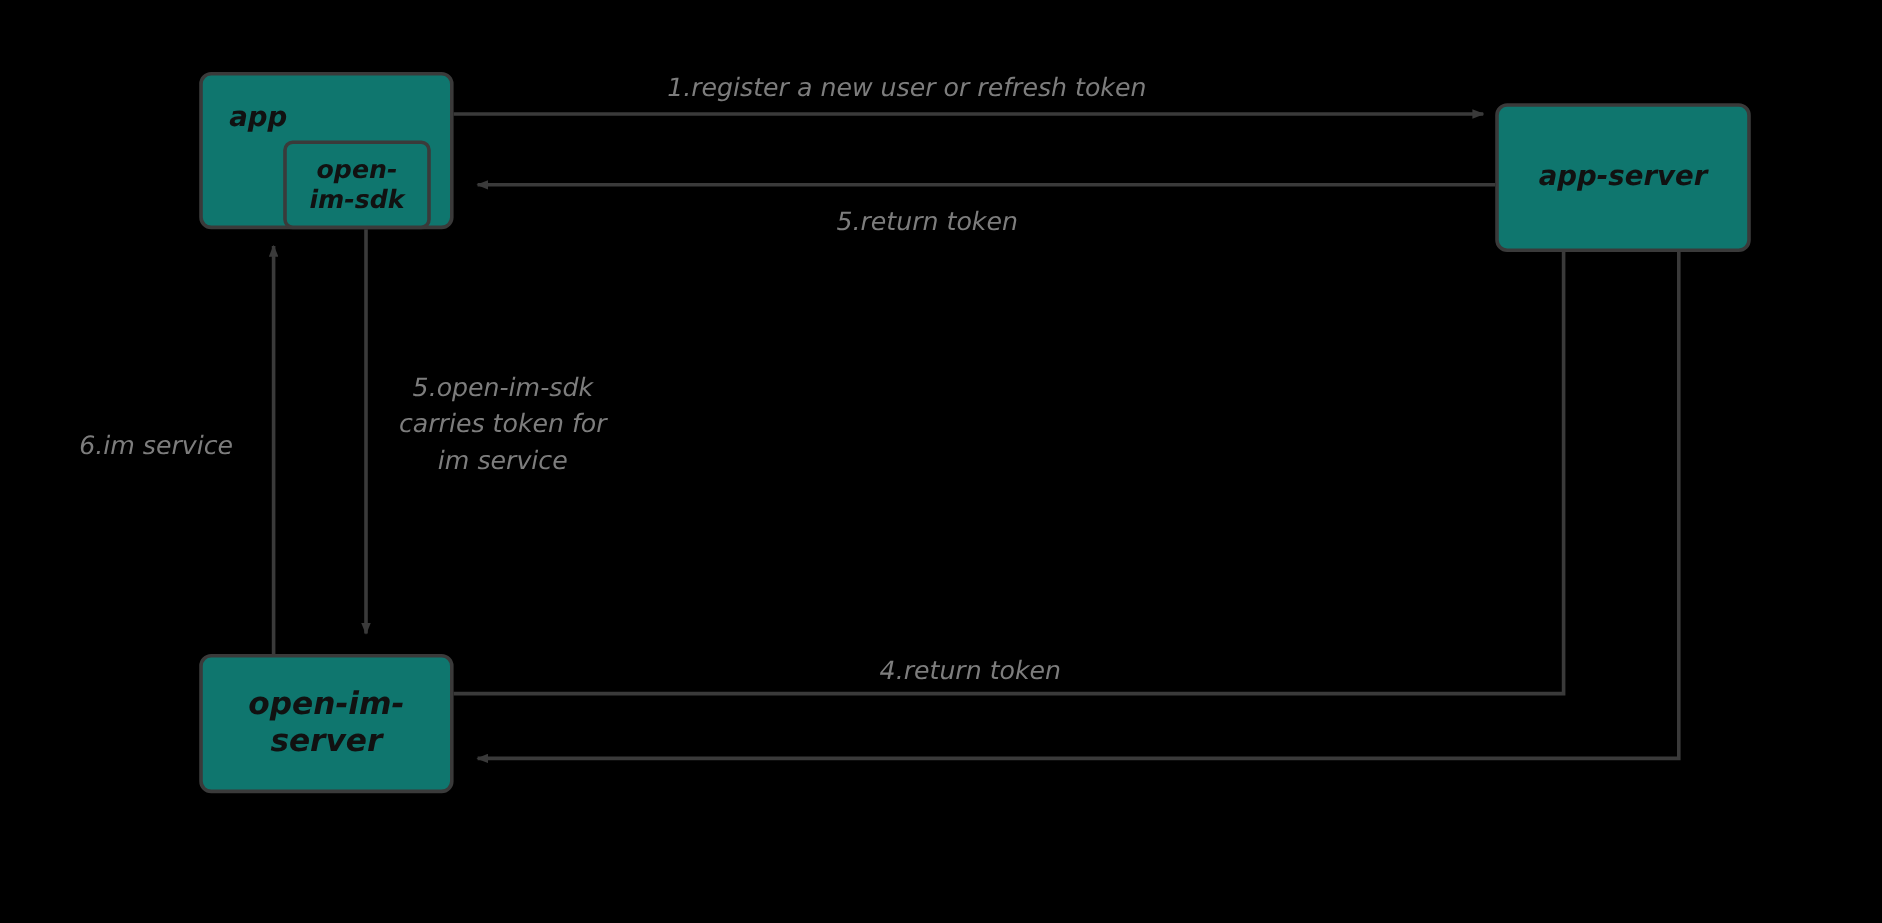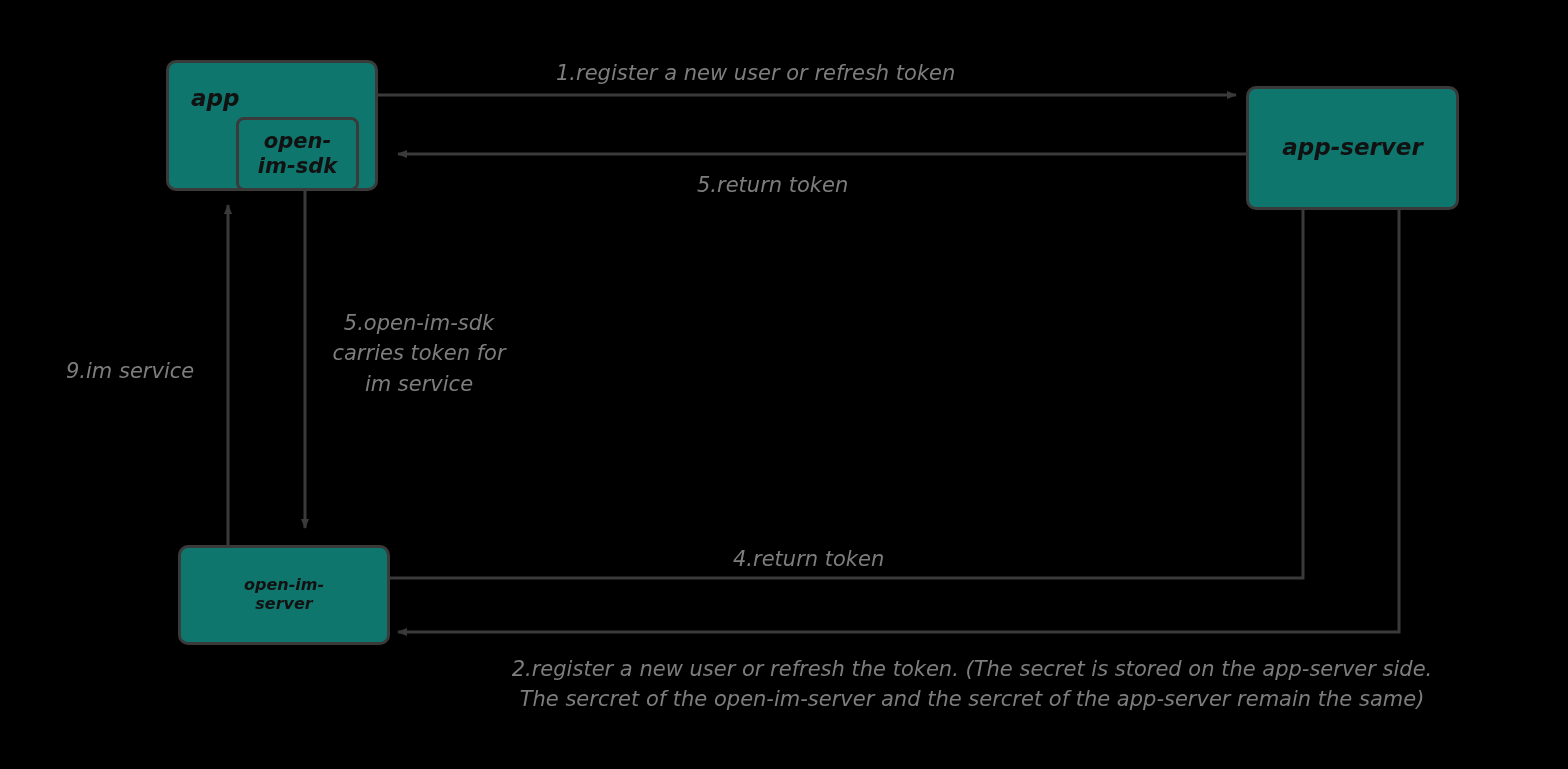--- a/index.html
+++ b/index.html
@@ -53,23 +53,22 @@
     top: 62px;
     width: 213px;
     height: 124px;
     font-size: 23px;
     margin-top: 24px;
   }
   .node-imserver {
     left: 166px;
     top: 545px;
     width: 212px;
-    height: 100px;
-    font-size: 16px;
-    margin-left: 12px;
+    height: 116px;
+    font-size: 26px;
   }
   .label {
     position: absolute;
     color: #7d7d7d;
     font-style: italic;
     font-size: 21px;
     line-height: 1.45;
     white-space: pre-line;
   }
   .label-1 { left: 556px; top: 58px; }
@@ -140,18 +139,16 @@
   <div class="node node-imserver">
     <span style="white-space:pre-line">open-im-
 server</span>
   </div>
 
   <div class="label label-1">1.register a new user or refresh token</div>
   <div class="label label-4">5.return token</div>
   <div class="label label-5">5.open-im-sdk
 carries token for
 im service</div>
-  <div class="label label-6">9.im service</div>
+  <div class="label label-6">6.im service</div>
   <div class="label label-3">4.return token</div>
-  <div class="label label-2">2.register a new user or refresh the token. (The secret is stored on the app-server side.
-The sercret of the open-im-server and the sercret of the app-server remain the same)</div>
 
 </div>
 
 </body></html>

